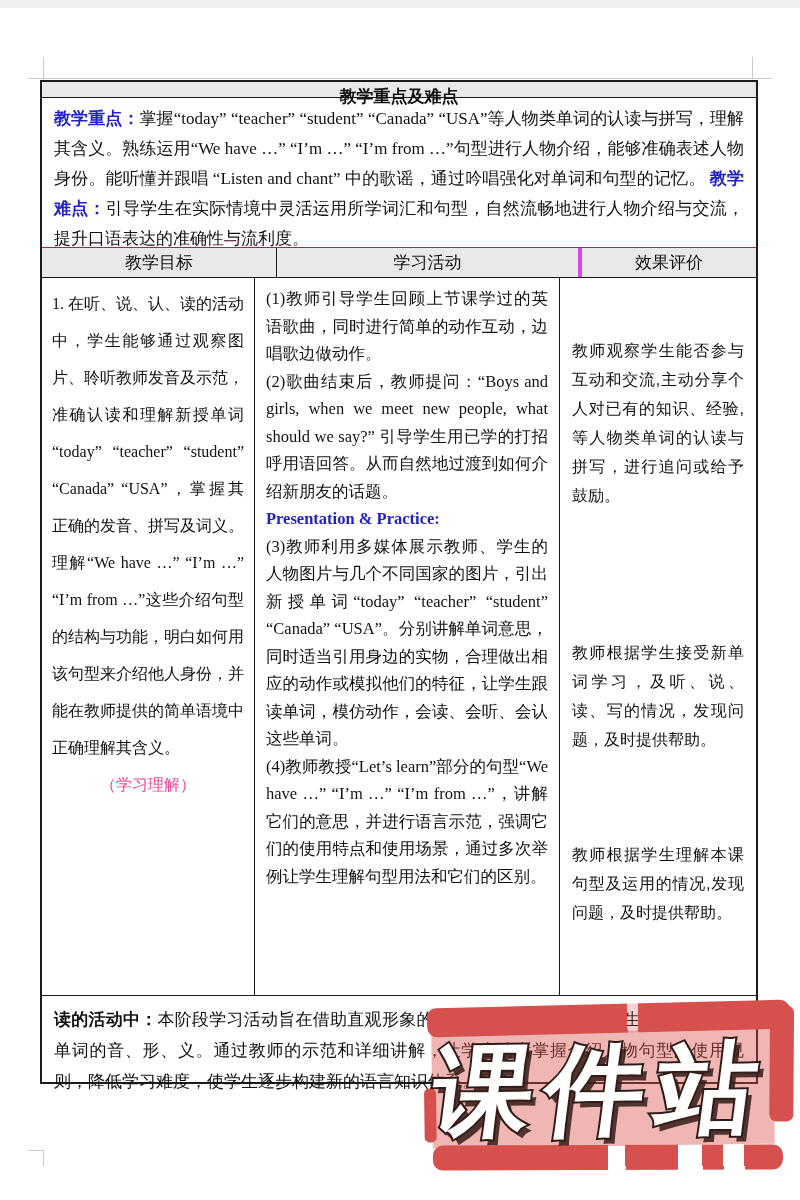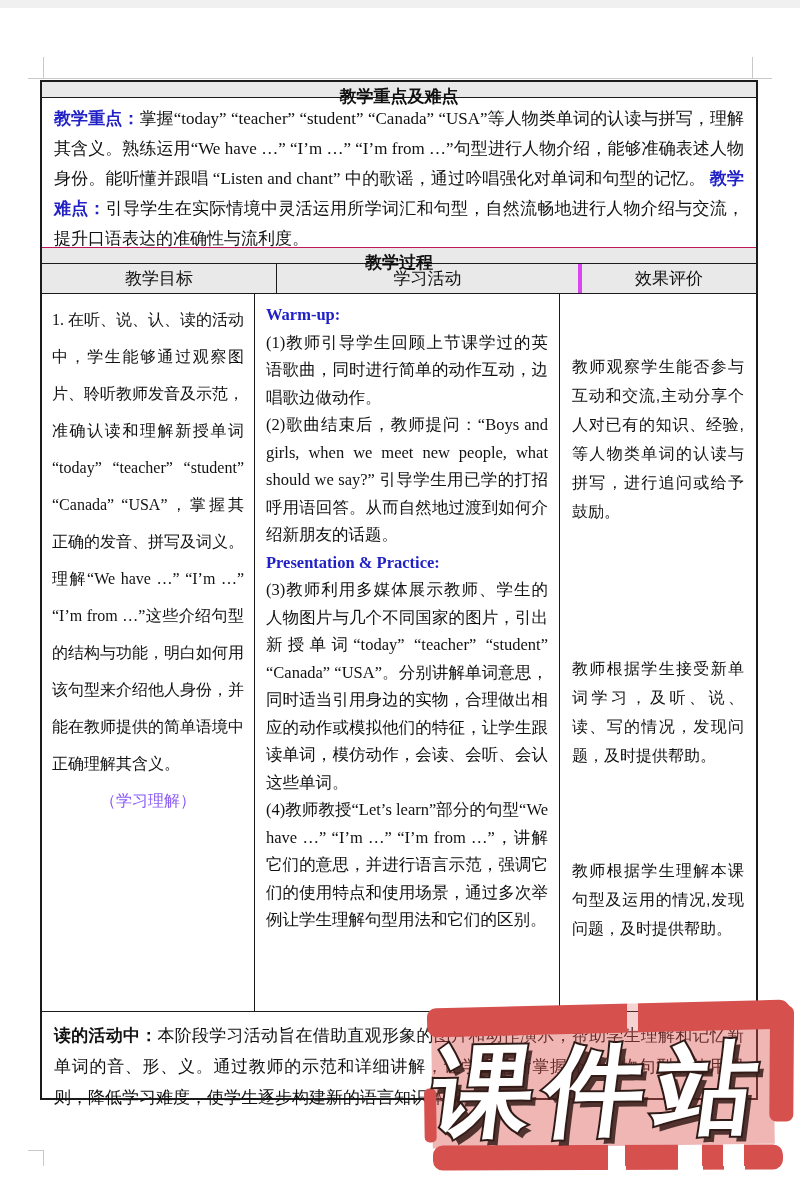--- a/index.html
+++ b/index.html
@@ -53,21 +53,21 @@
   .col-hdr-row .c1 { width: 235px; border-right: 1px solid #1b1b1b; }
   .col-hdr-row .c2 { width: 305px; border-right: 4px solid #d946ef; }
   .col-hdr-row .c3 { flex: 1; }
 
   .main-row { display: flex; border-bottom: 1px solid #1b1b1b; height: 718px; }
   .obj-cell {
     width: 213px; border-right: 1px solid #1b1b1b;
     padding: 7px 10px; font-size: 16px; line-height: 37px;
     text-align: justify;
   }
-  .obj-tag { text-align: center; color: #8b5cf6; }
+  .obj-tag { text-align: center; color: #ec4899; }
   .act-cell {
     width: 305px; border-right: 1px solid #1b1b1b;
     padding: 7px 11px; font-size: 16.5px; line-height: 27.5px;
     text-align: justify;
   }
   .act-heading { color: #2121c6; font-weight: bold; }
   .eval-cell {
     flex: 1;
     padding: 58px 12px 0 12px;
     font-family: "Liberation Sans", sans-serif;
@@ -150,37 +150,35 @@
 
 <div class="doc-table">
 
   <div class="hdr-row hdr-main">教学重点及难点</div>
 
   <div class="focus-row">
     <span class="blue-label">教学重点：</span><span>掌握“today” “teacher” “student” “Canada” “USA”等人物类单词的认读与拼写，理解其含义。熟练运用“We have …” “I’m …” “I’m from …”句型进行人物介绍，能够准确表述人物身份。能听懂并跟唱 “Listen and chant” 中的歌谣，通过吟唱强化对单词和句型的记忆。</span>
     <span class="blue-label">教学难点：</span><span>引导学生在实际情境中灵活运用所学词汇和句型，自然流畅地进行人物介绍与交流，提升口语表达的准确性与流利度。</span>
   </div>
 
-  <div class="hdr-row hdr-main">教学过程</div>
 
   <div class="col-hdr-row">
     <div class="c1">教学目标</div>
     <div class="c2">学习活动</div>
     <div class="c3">效果评价</div>
   </div>
 
   <div class="main-row">
 
     <div class="obj-cell">
       <div>1. 在听、说、认、读的活动中，学生能够通过观察图片、聆听教师发音及示范，准确认读和理解新授单词 “today” “teacher” “student” “Canada” “USA”，掌握其正确的发音、拼写及词义。理解“We have …” “I’m …” “I’m from …”这些介绍句型的结构与功能，明白如何用该句型来介绍他人身份，并能在教师提供的简单语境中正确理解其含义。</div>
       <div class="obj-tag">（学习理解）</div>
     </div>
 
     <div class="act-cell">
-      <div class="act-heading">Warm-up:</div>
       <div>(1)教师引导学生回顾上节课学过的英语歌曲，同时进行简单的动作互动，边唱歌边做动作。</div>
       <div>(2)歌曲结束后，教师提问：“Boys and girls, when we meet new people, what should we say?” 引导学生用已学的打招呼用语回答。从而自然地过渡到如何介绍新朋友的话题。</div>
       <div class="act-heading">Presentation &amp; Practice:</div>
       <div>(3)教师利用多媒体展示教师、学生的人物图片与几个不同国家的图片，引出新授单词“today” “teacher” “student” “Canada” “USA”。分别讲解单词意思，同时适当引用身边的实物，合理做出相应的动作或模拟他们的特征，让学生跟读单词，模仿动作，会读、会听、会认这些单词。</div>
       <div>(4)教师教授“Let’s learn”部分的句型“We have …” “I’m …” “I’m from …”，讲解它们的意思，并进行语言示范，强调它们的使用特点和使用场景，通过多次举例让学生理解句型用法和它们的区别。</div>
     </div>
 
     <div class="eval-cell">
       <p class="e1">教师观察学生能否参与互动和交流,主动分享个人对已有的知识、经验,等人物类单词的认读与拼写，进行追问或给予鼓励。</p>
       <p class="e2">教师根据学生接受新单词学习，及听、说、读、写的情况，发现问题，及时提供帮助。</p>

